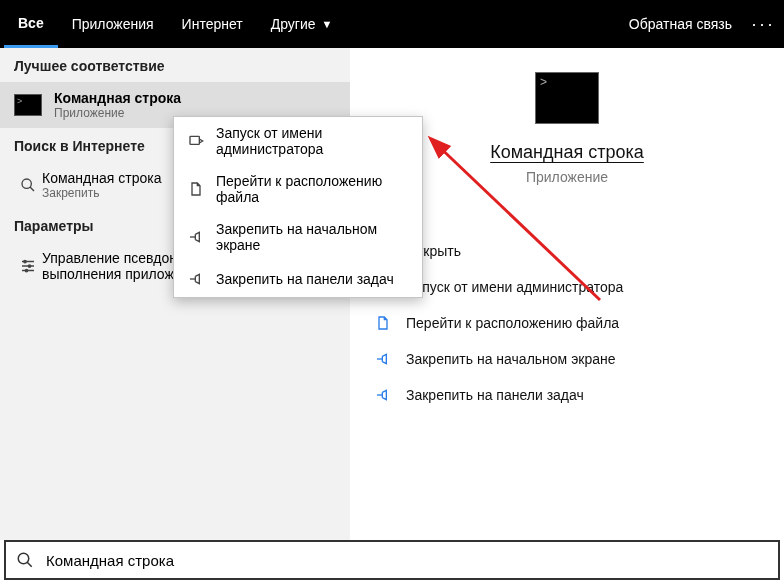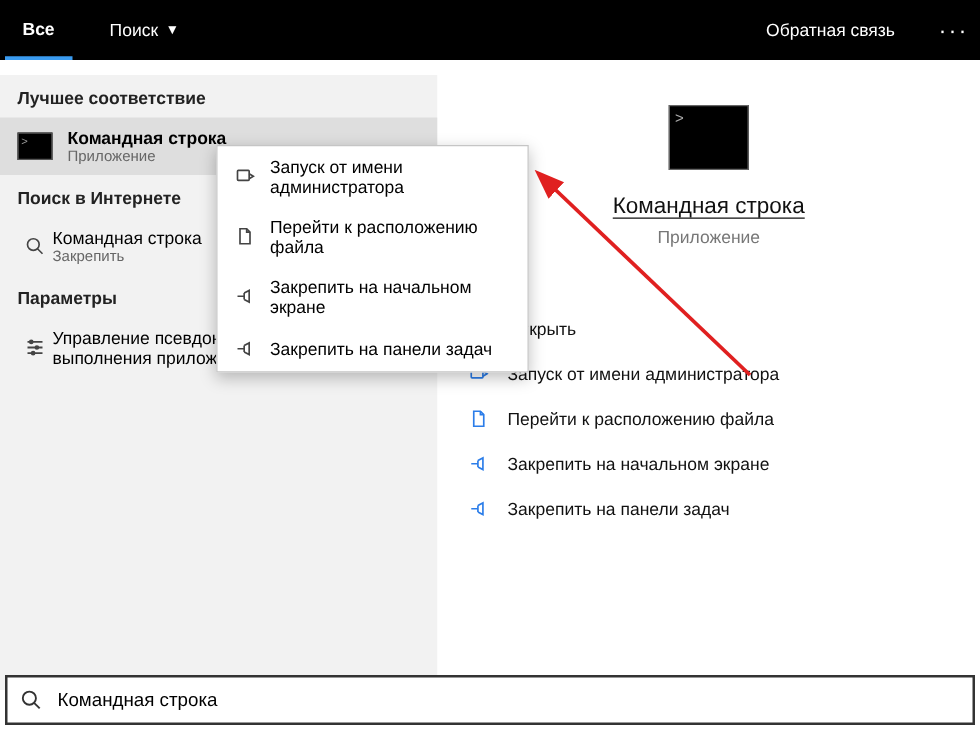--- a/index.html
+++ b/index.html
@@ -1,29 +1,29 @@
 <!DOCTYPE html>
 <html><head>
 <meta charset="utf-8">
 <style>
   * { box-sizing: border-box; margin: 0; padding: 0; }
   html, body { width: 784px; height: 584px; font-family: "Segoe UI", Arial, sans-serif; font-size: 14px; background: #fff; overflow: hidden; }
   .root { width: 784px; height: 584px; position: relative; background: #fff; }
 
   
-  .tabs { display: flex; align-items: center; height: 48px; background: #000; color: #fff; padding: 0 4px; gap: 16px; }
+  .tabs { display: flex; align-items: center; height: 48px; background: #000; color: #fff; padding: 0 4px; }
   .tab { padding: 0 14px; height: 48px; display: flex; align-items: center; cursor: pointer; font-size: 14px; }
   .tab.active { border-bottom: 3px solid #3a9bf0; font-weight: 600; }
   .tab .chev { margin-left: 6px; font-size: 11px; }
   .tabs-spacer { flex: 1; }
   .feedback { padding: 0 14px; height: 48px; display: flex; align-items: center; cursor: pointer; justify-content: flex-end; }
   .more { width: 34px; height: 48px; display: flex; align-items: center; justify-content: center; cursor: pointer; font-size: 18px; letter-spacing: 2px; }
 
   
-  .body { display: flex; height: 492px; margin-top: 12px; }
+  .body { display: flex; height: 492px; }
   .left { width: 350px; background: #f2f2f2; position: relative; }
   .right { flex: 1; background: #fff; padding: 18px 22px; position: relative; }
 
   .section-header { padding: 10px 14px 8px 14px; font-weight: 600; color: #222; }
   .result-row { display: flex; align-items: center; padding: 8px 14px; cursor: pointer; }
   .result-row.sel { background: #dedede; }
   .result-icon { width: 28px; height: 28px; display: flex; align-items: center; justify-content: center; margin-right: 12px; flex-shrink: 0; }
   .cmd-thumb { width: 28px; height: 22px; background: #000; border: 1px solid #555; position: relative; }
   .cmd-thumb::after { content: ">"; color: #9a9a9a; font-size: 9px; position: absolute; top: 1px; left: 2px; }
   .result-text .title { color: #000; font-weight: 600; }
@@ -62,21 +62,27 @@
 </head>
 <body>
 
 <div class="root">
 
   <div class="tabs">
     <div class="tab active">
         <span>Все</span>
       </div>
     <div class="tab">
-      <span>Поиск</span>
+        <span>Приложения</span>
+      </div>
+    <div class="tab">
+        <span>Интернет</span>
+      </div>
+    <div class="tab">
+      <span>Другие</span>
       <span class="chev">▼</span>
     </div>
     <div class="tabs-spacer"></div>
     <div class="feedback">
         <span>Обратная связь</span>
       </div>
     <div class="more">
       <span>···</span>
     </div>
   </div>

